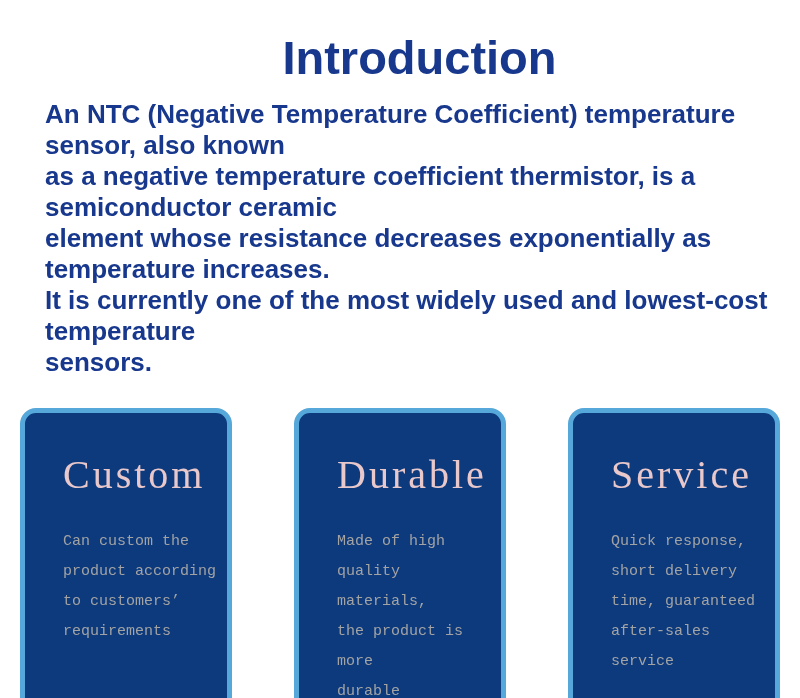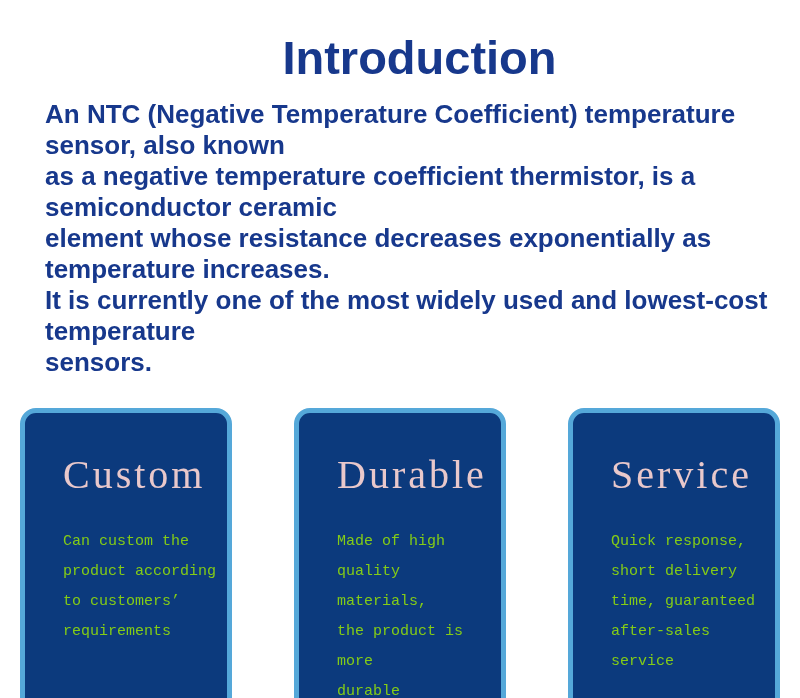--- a/index.html
+++ b/index.html
@@ -56,21 +56,21 @@
     font-size: 40px;
     line-height: 1;
     letter-spacing: 3px;
     color: #e9c8cb;
   }
   .card-desc {
     margin-top: 32px;
     font-family: "Liberation Mono", monospace;
     font-size: 15px;
     line-height: 30px;
-    color: #84cc16;
+    color: #a3a3a3;
     white-space: pre-line;
   }
   .card-dot {
     position: absolute;
     left: 50%;
     bottom: -33px;
     width: 44px;
     height: 42px;
     margin-left: -25px;
     background: #a3a3a3;

